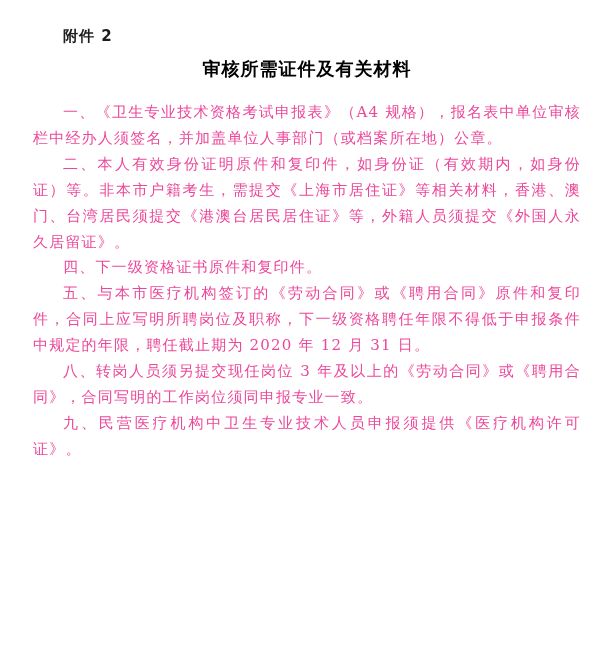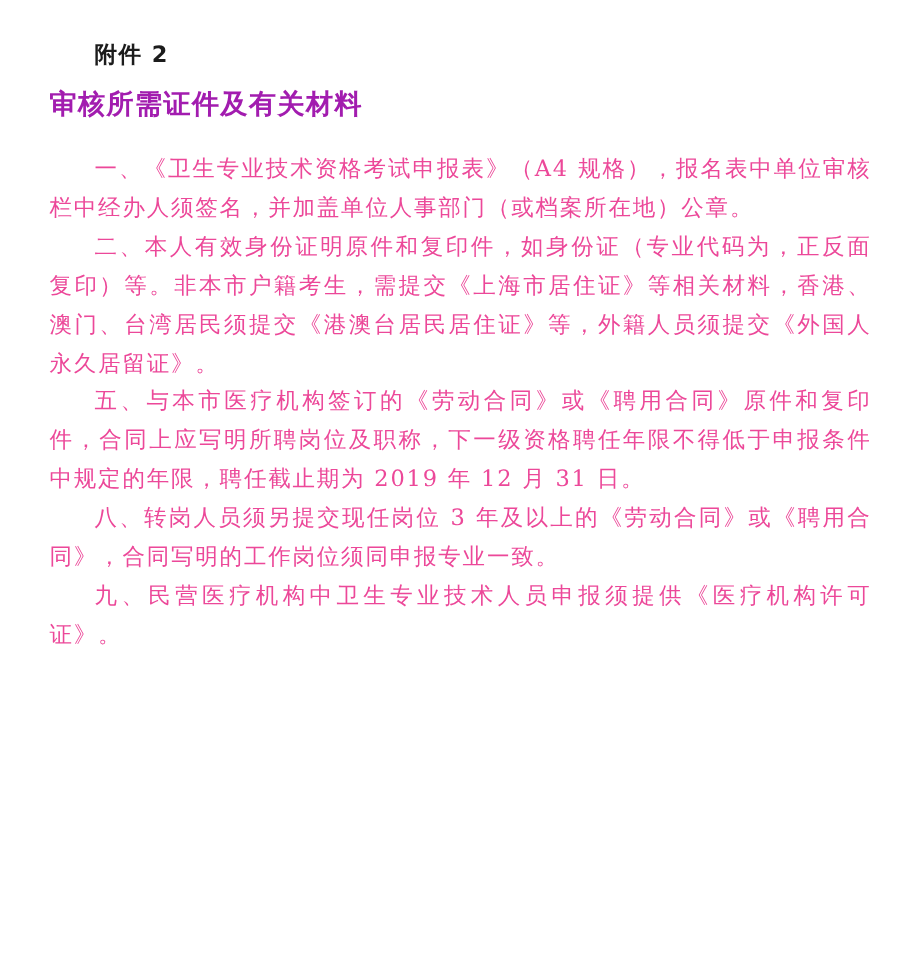--- a/index.html
+++ b/index.html
@@ -22,22 +22,22 @@
     font-weight: bold;
     font-size: 15px;
     color: #1c1c1c;
     margin-left: 30px;
     letter-spacing: 1px;
   }
   .doc-title {
     font-family: Liberation Mono, monospace;
     font-weight: bold;
     font-size: 18px;
-    color: #a21caf;
-    text-align: left;
+    color: #000000;
+    text-align: center;
     margin-top: 11px;
     letter-spacing: 1px;
   }
   .doc-body {
     margin-top: 19px;
   }
   .doc-body p {
     margin: 0;
     font-size: 15px;
     line-height: 25.9px;
@@ -52,18 +52,19 @@
 </head>
 <body>
 
 <div class="page">
   <div class="attachment-label">附件 2</div>
 
   <div class="doc-title">审核所需证件及有关材料</div>
 
   <div class="doc-body">
     <p>一、《卫生专业技术资格考试申报表》（A4 规格），报名表中单位审核栏中经办人须签名，并加盖单位人事部门（或档案所在地）公章。</p>
-    <p>二、本人有效身份证明原件和复印件，如身份证（专业代码为，正反面复印）等。非本市户籍考生，需提交《上海市居住证》等相关材料，香港、澳门、台湾居民须提交《港澳台居民居住证》等，外籍人员须提交《外国人永久居留证》。</p>
-    <p>五、与本市医疗机构签订的《劳动合同》或《聘用合同》原件和复印件，合同上应写明所聘岗位及职称，下一级资格聘任年限不得低于申报条件中规定的年限，聘任截止期为 2019 年 12 月 31 日。</p>
+    <p>二、本人有效身份证明原件和复印件，如身份证（有效期内，如身份证）等。非本市户籍考生，需提交《上海市居住证》等相关材料，香港、澳门、台湾居民须提交《港澳台居民居住证》等，外籍人员须提交《外国人永久居留证》。</p>
+    <p>四、下一级资格证书原件和复印件。</p>
+    <p>五、与本市医疗机构签订的《劳动合同》或《聘用合同》原件和复印件，合同上应写明所聘岗位及职称，下一级资格聘任年限不得低于申报条件中规定的年限，聘任截止期为 2020 年 12 月 31 日。</p>
     <p>八、转岗人员须另提交现任岗位 3 年及以上的《劳动合同》或《聘用合同》，合同写明的工作岗位须同申报专业一致。</p>
     <p>九、民营医疗机构中卫生专业技术人员申报须提供《医疗机构许可证》。</p>
   </div>
 </div>
 
 </body></html>

